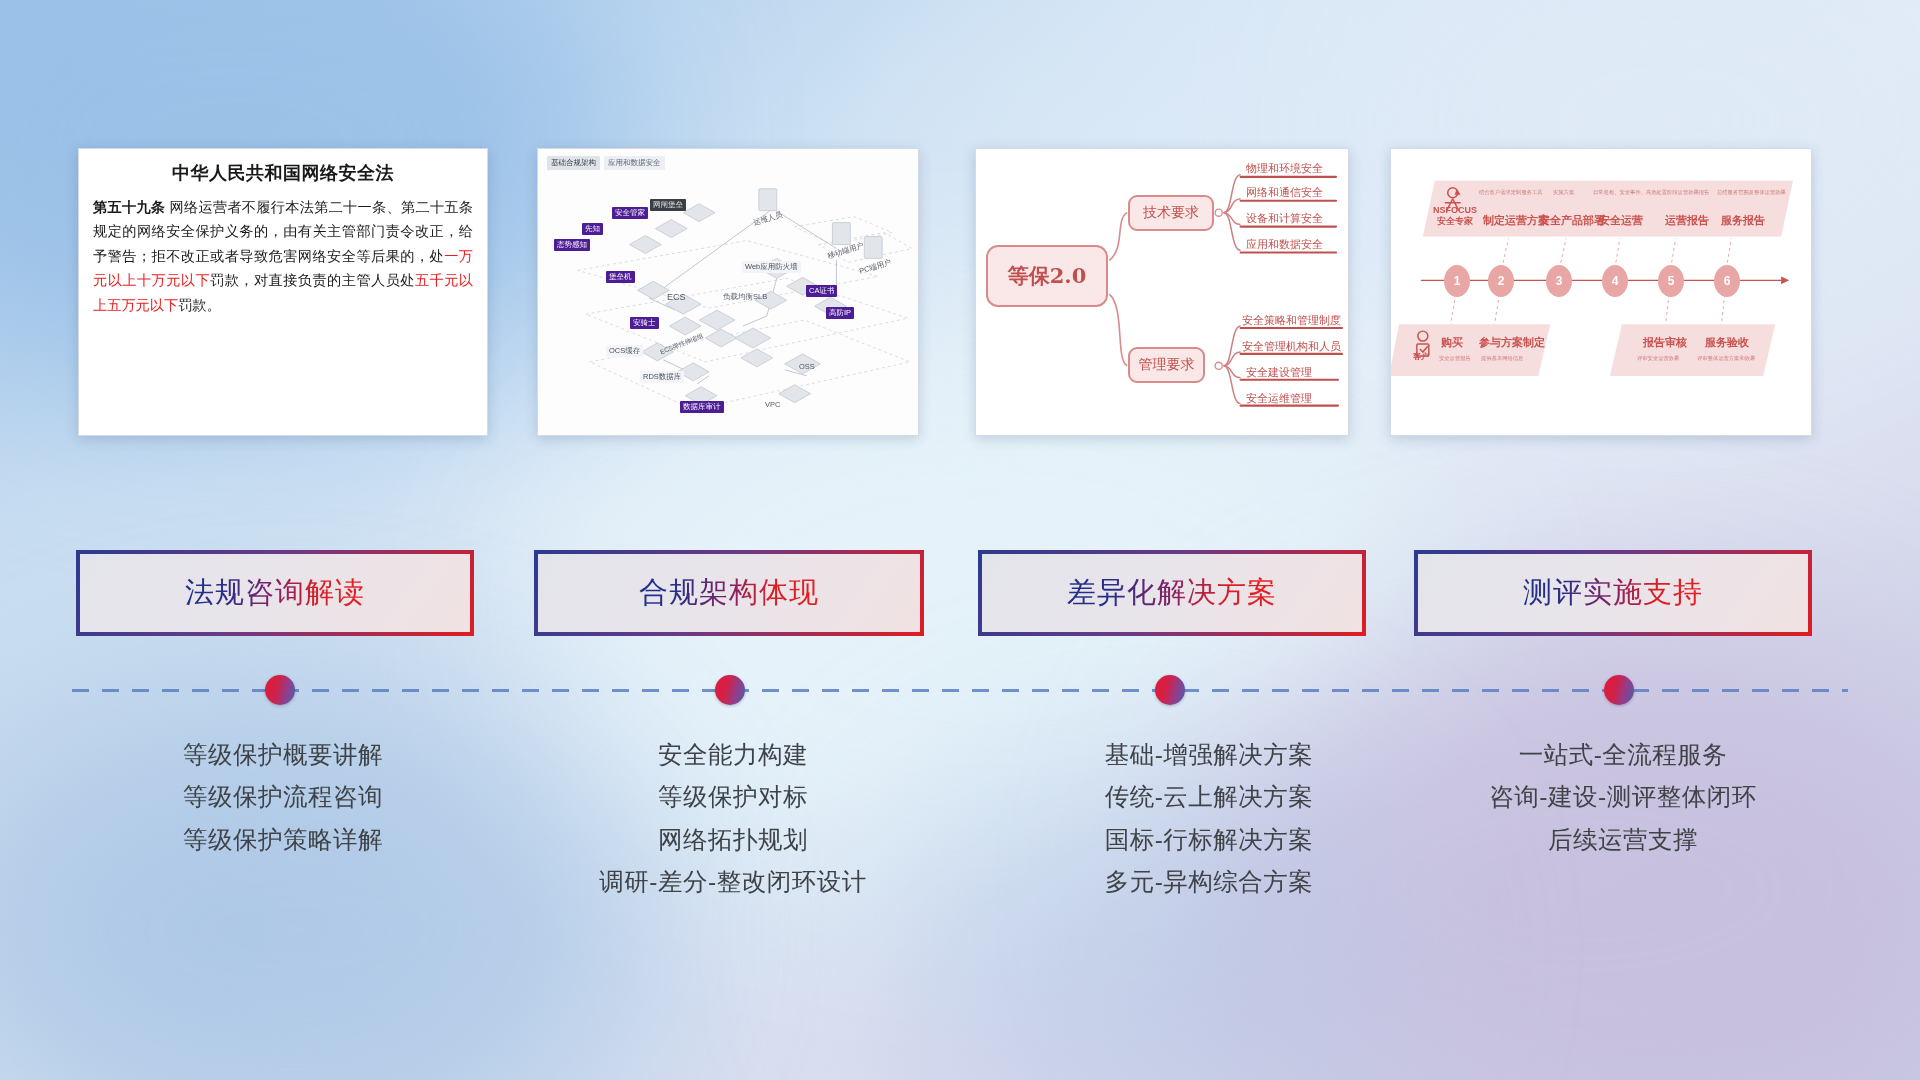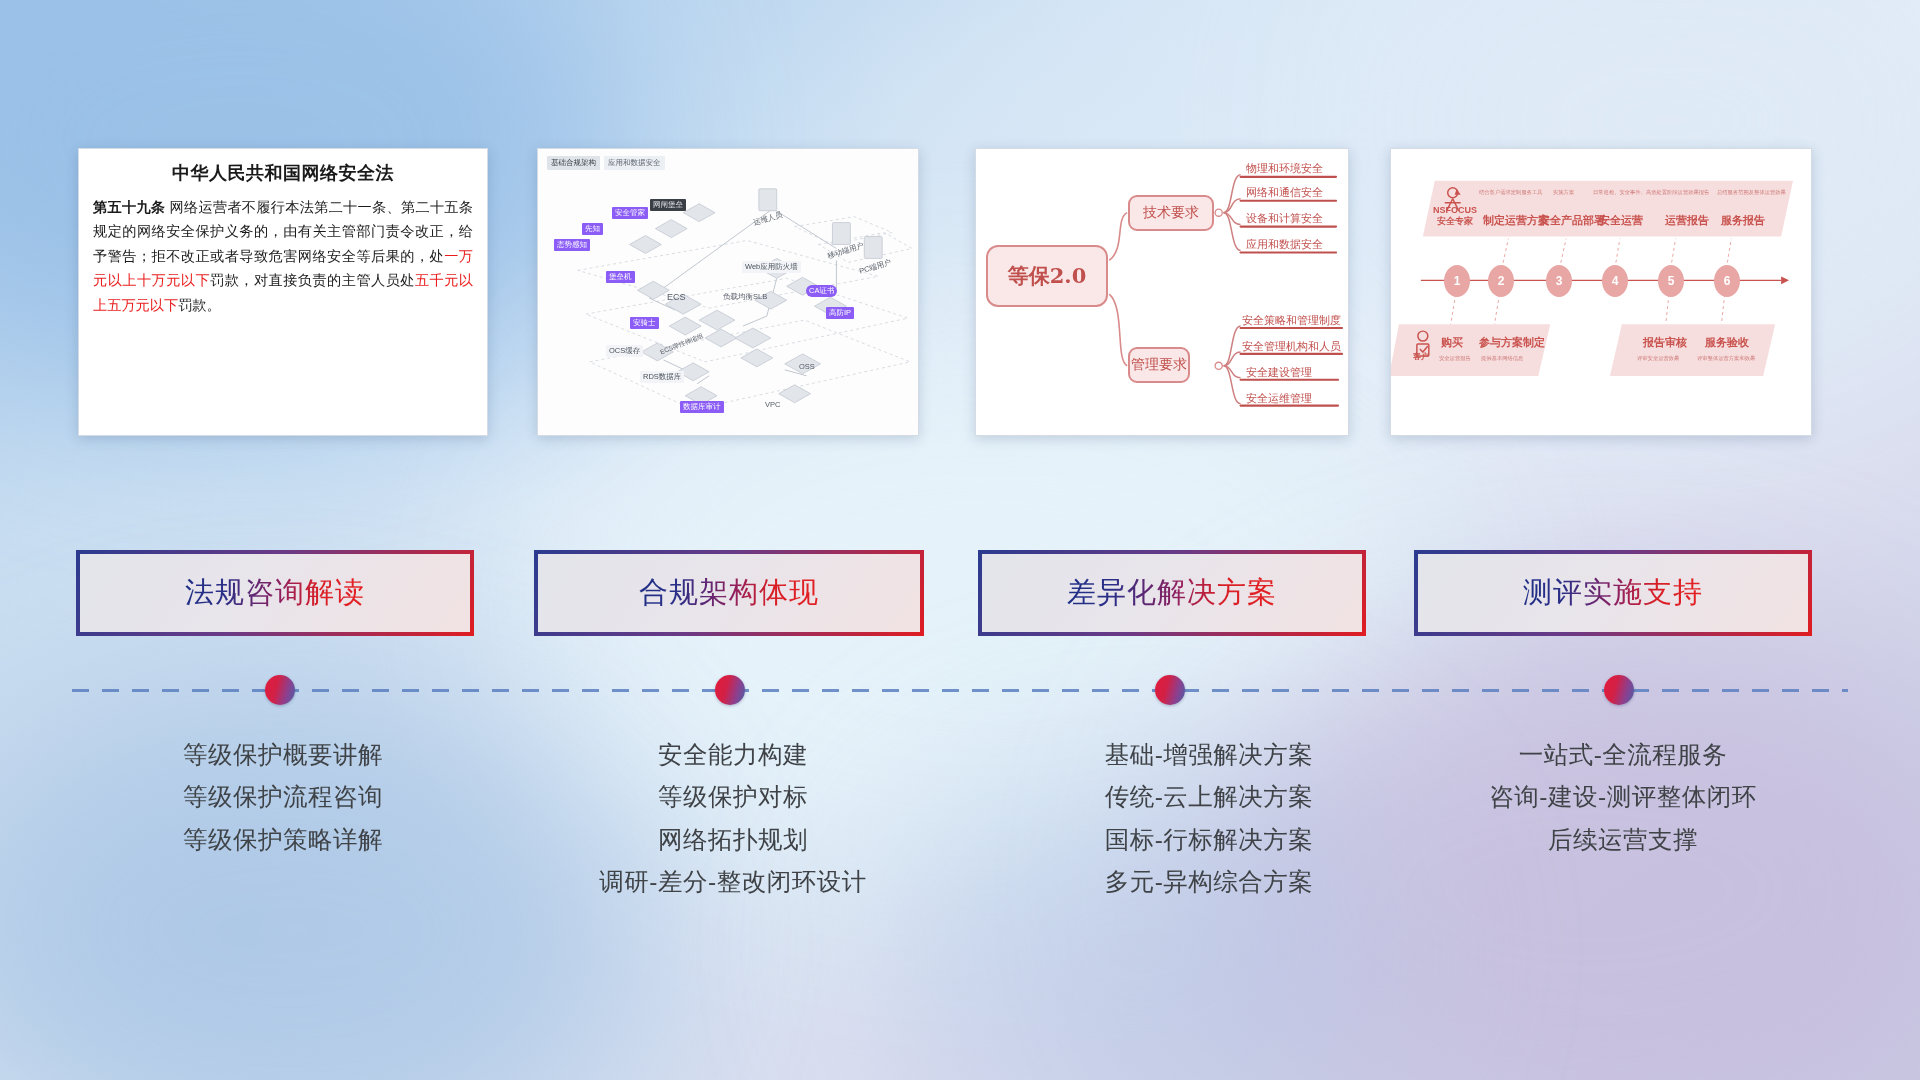--- a/index.html
+++ b/index.html
@@ -65,38 +65,38 @@
   .arch-tab {
     font-size: 7.5px; color: #5c6470; background: #eceff3;
     padding: 2px 4px; border-radius: 1px; white-space: nowrap;
   }
   .arch-tab.on { background: #dfe4ea; color: #3b424b; }
   .arch-svg { position: absolute; inset: 0; }
   .arch-lab {
     position: absolute; font-size: 7.5px; color: #4a525c; white-space: nowrap;
     background: #f2f4f7; padding: 1px 3px; border-radius: 1px;
   }
-  .arch-lab.dark { background: #8b5cf6; color: #fff; text-align: center; }
+  .arch-lab.dark { background: #4c1d95; color: #fff; text-align: center; }
   .arch-lab.black { background: #3a3f46; color: #dfe2e6; }
   .arch-lab.plain { background: transparent; color: #545b65; }
 
   
   .mind { position: relative; width: 100%; height: 100%; background: #fff; }
   .mind-svg { position: absolute; inset: 0; }
   .mind-node {
     position: absolute; display: flex; align-items: center; justify-content: center;
     background: #fae8e8; border: 2px solid #d98a8a; border-radius: 9px;
     color: #c0504d; font-family: "DejaVu Serif", "Liberation Serif", serif;
   }
   .mind-root {
     left: 10px; top: 96px; width: 122px; height: 62px;
     font-size: 21px; font-weight: bold; border-radius: 12px;
   }
   .mind-b1 { left: 152px; top: 46px;  width: 86px; height: 36px; font-size: 14px; }
-  .mind-b2 { left: 152px; top: 198px; width: 62px; height: 36px; font-size: 14px; }
+  .mind-b2 { left: 152px; top: 198px; width: 77px; height: 36px; font-size: 14px; }
   .mind-leaf {
     position: absolute; font-family: "DejaVu Serif", "Liberation Serif", serif;
     font-size: 11px; color: #c0504d; white-space: nowrap; text-align: center;
   }
 
   
   .tl { position: relative; width: 100%; height: 100%; background: #fff; }
   .tl-svg { position: absolute; inset: 0; }
   .tl-t  { position: absolute; color: #c9534f; white-space: nowrap; font-weight: bold; }
   .tl-big   { font-size: 11px; }
@@ -242,21 +242,21 @@
       <div class="arch-lab dark" style="left:44px; top:74px;">先知</div>
       <div class="arch-lab dark" style="left:16px; top:90px;">态势感知</div>
       <div class="arch-lab dark" style="left:68px; top:122px;">堡垒机</div>
       <div class="arch-lab plain" style="left:126px; top:142px; font-size:9px;">ECS</div>
       <div class="arch-lab dark" style="left:92px; top:168px;">安骑士</div>
       <div class="arch-lab" style="left:68px; top:196px;">OCS缓存</div>
       <div class="arch-lab" style="left:102px; top:222px;">RDS数据库</div>
       <div class="arch-lab dark" style="left:142px; top:252px;">数据库审计</div>
       <div class="arch-lab" style="left:204px; top:112px;">Web应用防火墙</div>
       <div class="arch-lab plain" style="left:182px; top:142px;">负载均衡SLB</div>
-      <div class="arch-lab dark" style="left:268px; top:136px;border-radius:6px;">CA证书</div>
+      <div class="arch-lab dark" style="left:268px; top:136px;">CA证书</div>
       <div class="arch-lab dark" style="left:288px; top:158px;">高防IP</div>
       <div class="arch-lab plain" style="left:258px; top:212px;">OSS</div>
       <div class="arch-lab plain" style="left:224px; top:250px;">VPC</div>
       <div class="arch-lab plain" style="left:118px; top:190px; transform:rotate(-22deg); font-size:6.5px;">ECS弹性伸缩组</div>
       <div class="arch-lab plain" style="left:212px; top:64px; transform:rotate(-17deg);">运维人员</div>
       <div class="arch-lab plain" style="left:286px; top:96px; transform:rotate(-17deg);">移动端用户</div>
       <div class="arch-lab plain" style="left:318px; top:112px; transform:rotate(-17deg);">PC端用户</div>
     </div>
   </div>
 

